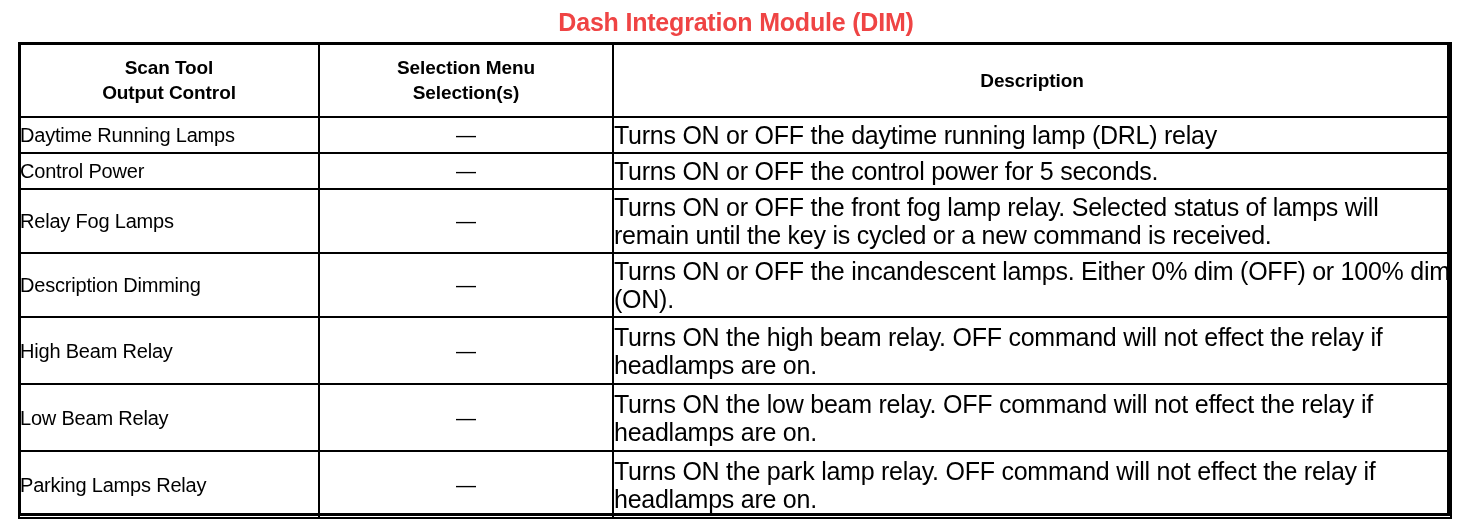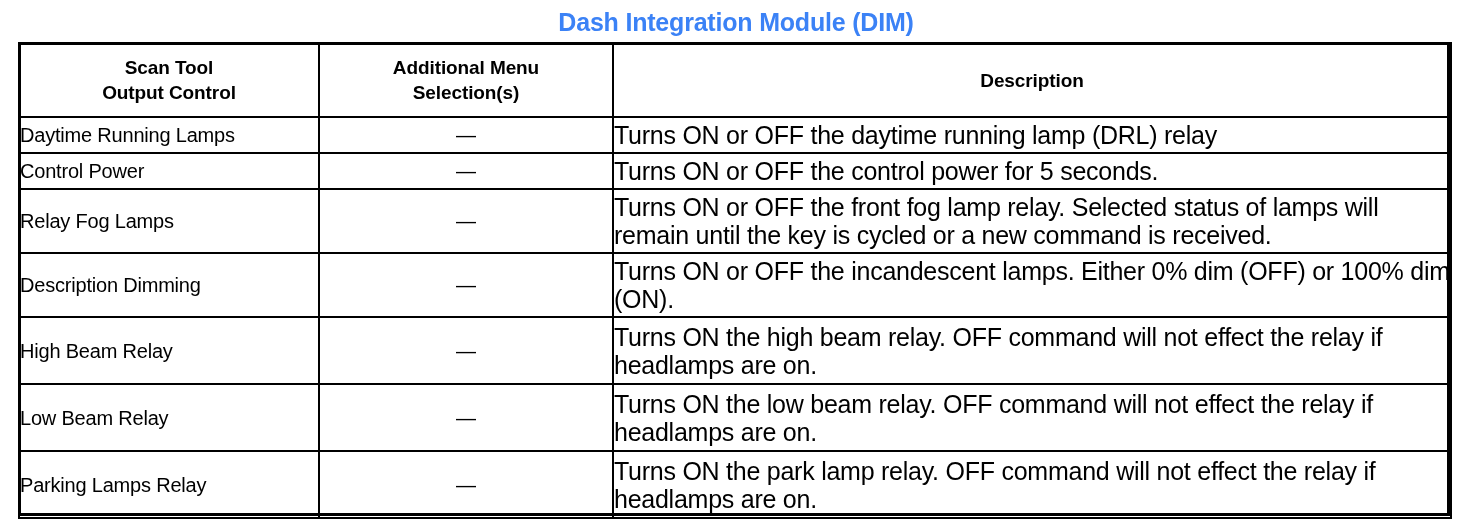--- a/index.html
+++ b/index.html
@@ -27,21 +27,21 @@
   #doc-title {
     position: absolute;
     top: 8px;
     left: 0;
     width: 1472px;
     text-align: center;
     font-size: 25px;
     font-weight: bold;
     letter-spacing: -0.2px;
     line-height: 28px;
-    color: #3b82f6;
+    color: #ef4444;
   }
 
   
   #dim-table {
     position: absolute;
     left: 18px;
     top: 42px;
     width: 1432px;
     border-collapse: collapse;
     table-layout: fixed;
@@ -133,21 +133,21 @@
       <col class="c-menu">
       <col class="c-desc">
     </colgroup>
     <thead>
       <tr>
         <th>
           <span>Scan Tool</span><br>
           <span>Output Control</span>
         </th>
         <th>
-          <span>Additional Menu</span><br>
+          <span>Selection Menu</span><br>
           <span>Selection(s)</span>
         </th>
         <th>
           <span>Description</span>
         </th>
       </tr>
     </thead>
     <tbody>
 
       <tr class="r-h1">

